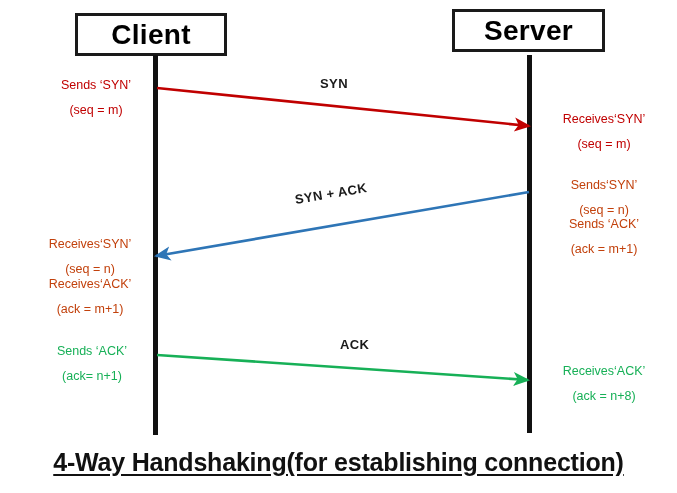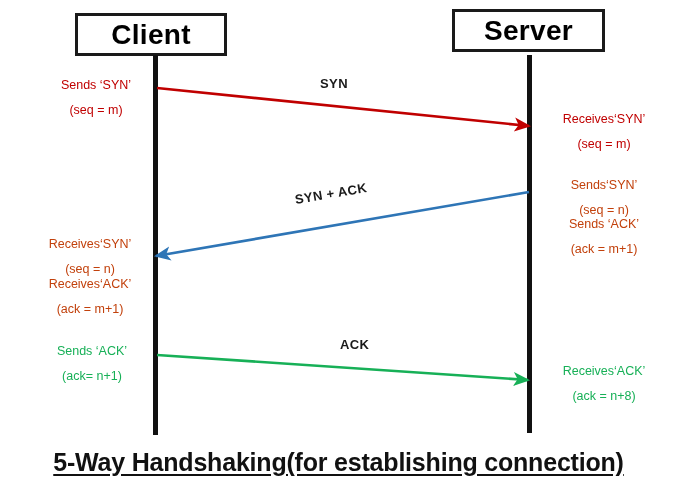--- a/index.html
+++ b/index.html
@@ -175,15 +175,15 @@
   <div id="annot-client-sendack" class="annot green">
     <span class="l1">Sends ‘ACK’</span>
     <span class="l2">(ack= n+1)</span>
   </div>
 
   <div id="annot-server-recvack" class="annot green">
     <span class="l1">Receives‘ACK’</span>
     <span class="l2">(ack = n+8)</span>
   </div>
 
-  <div id="diagram-title">5-Way Handshaking(for establishing connection)</div>
+  <div id="diagram-title">4-Way Handshaking(for establishing connection)</div>
 
 </div>
 
 </body></html>

